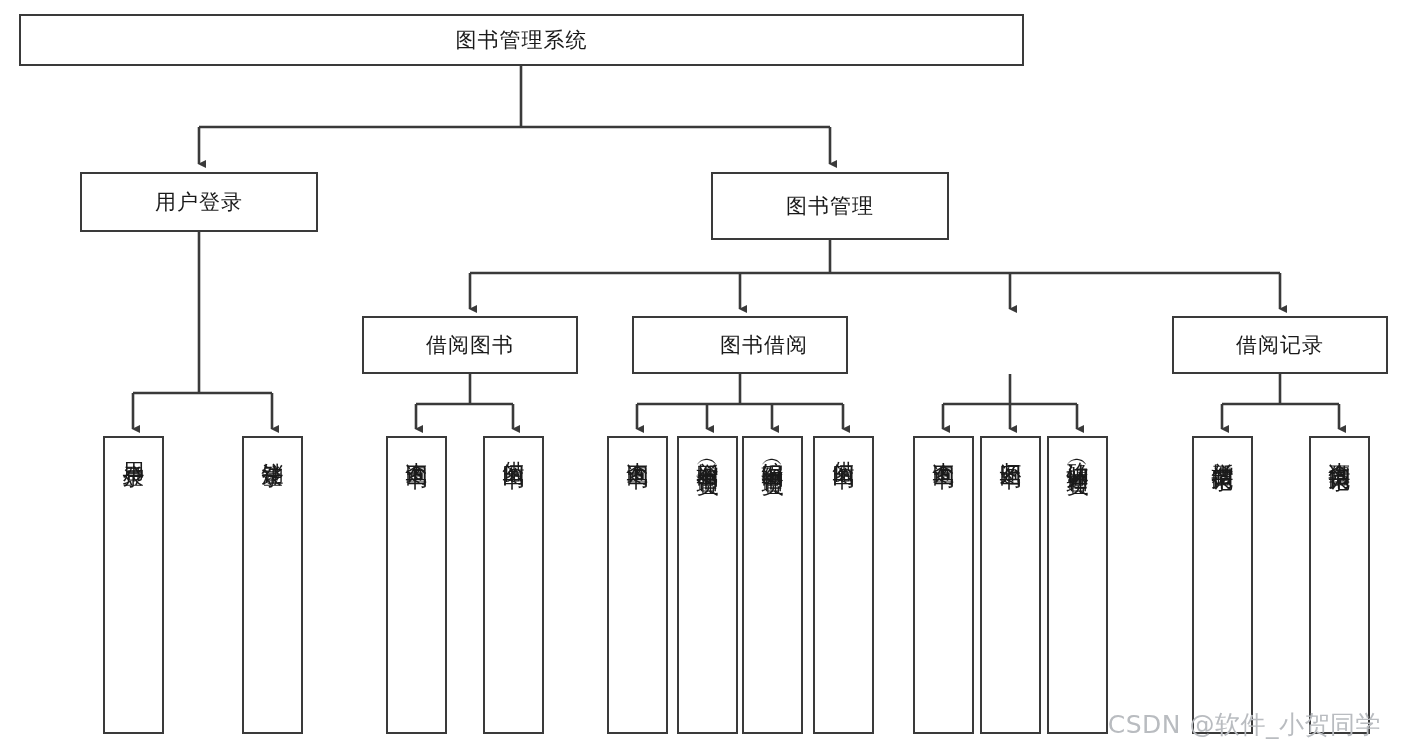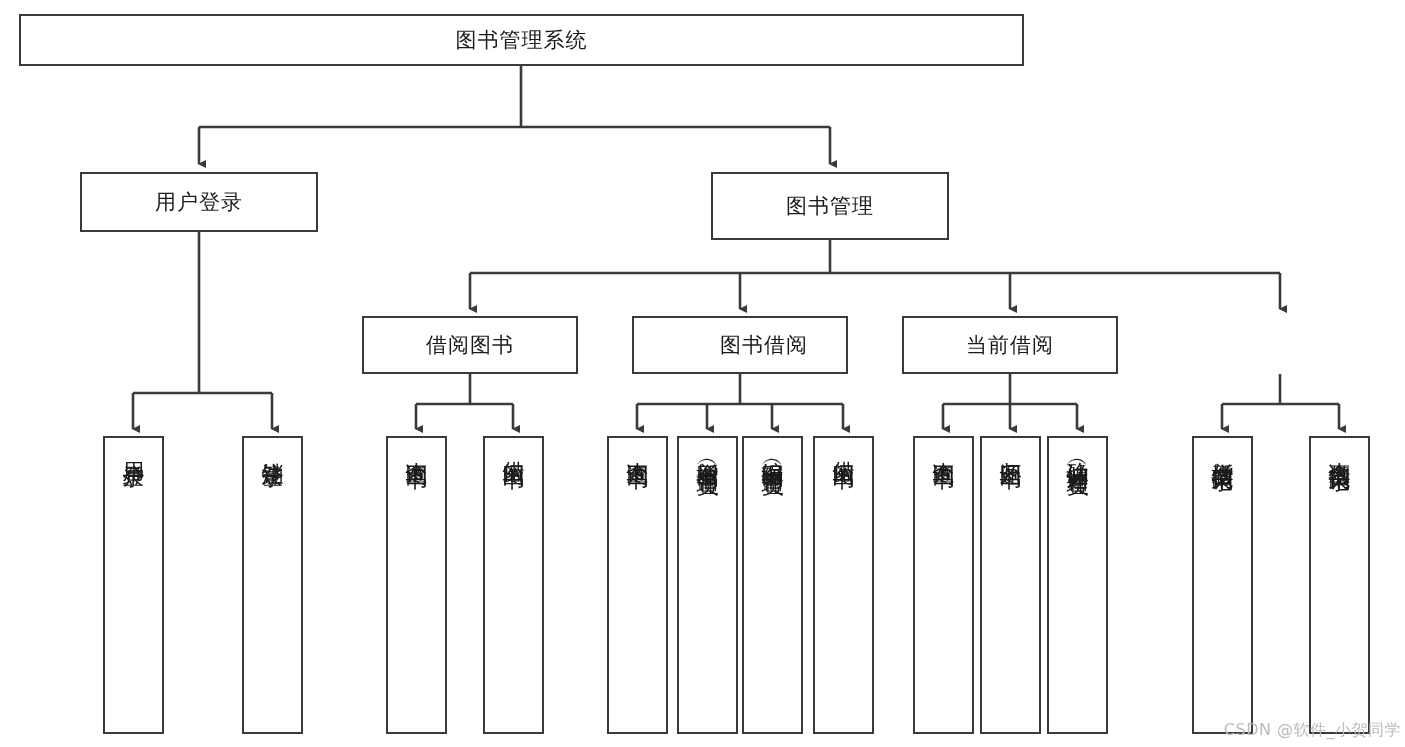--- a/index.html
+++ b/index.html
@@ -47,23 +47,23 @@
   .vlabel {
     writing-mode: vertical-rl;
     text-orientation: upright;
     font-size: 22px;
     line-height: 1.18;
     letter-spacing: 2px;
     white-space: nowrap;
   }
   .watermark {
     position: absolute;
-    right: 4px;
+    right: 24px;
     bottom: 6px;
-    font-size: 16px;
+    font-size: 25px;
     color: #b9bcc0;
     letter-spacing: 0.5px;
     white-space: nowrap;
   }
 </style>
 </head>
 <body>
 
 <div id="canvas">
 
@@ -127,22 +127,22 @@
   <div class="node h-text" style="left:711px; top:172px; width:238px; height:68px;">
     <span>图书管理</span>
   </div>
 
   <div class="node h-text" style="left:362px; top:316px; width:216px; height:58px;">
     <span>借阅图书</span>
   </div>
   <div class="node h-text" style="left:632px; top:316px; width:216px; height:58px;padding-left:48px;">
     <span>图书借阅</span>
   </div>
-  <div class="node h-text" style="left:902px; top:316px; width:216px; height:58px;">
-    <span>当前借阅</span>
+  <div class="node h-text" style="left:1172px; top:316px; width:216px; height:58px;">
+    <span>借阅记录</span>
   </div>
 
   <div class="node leaf" style="left:103px; top:436px; width:61px; height:298px;">
     <span class="vlabel">用户登录</span>
   </div>
   <div class="node leaf" style="left:242px; top:436px; width:61px; height:298px;">
     <span class="vlabel">注销登录</span>
   </div>
 
   <div class="node leaf" style="left:386px; top:436px; width:61px; height:298px;">

